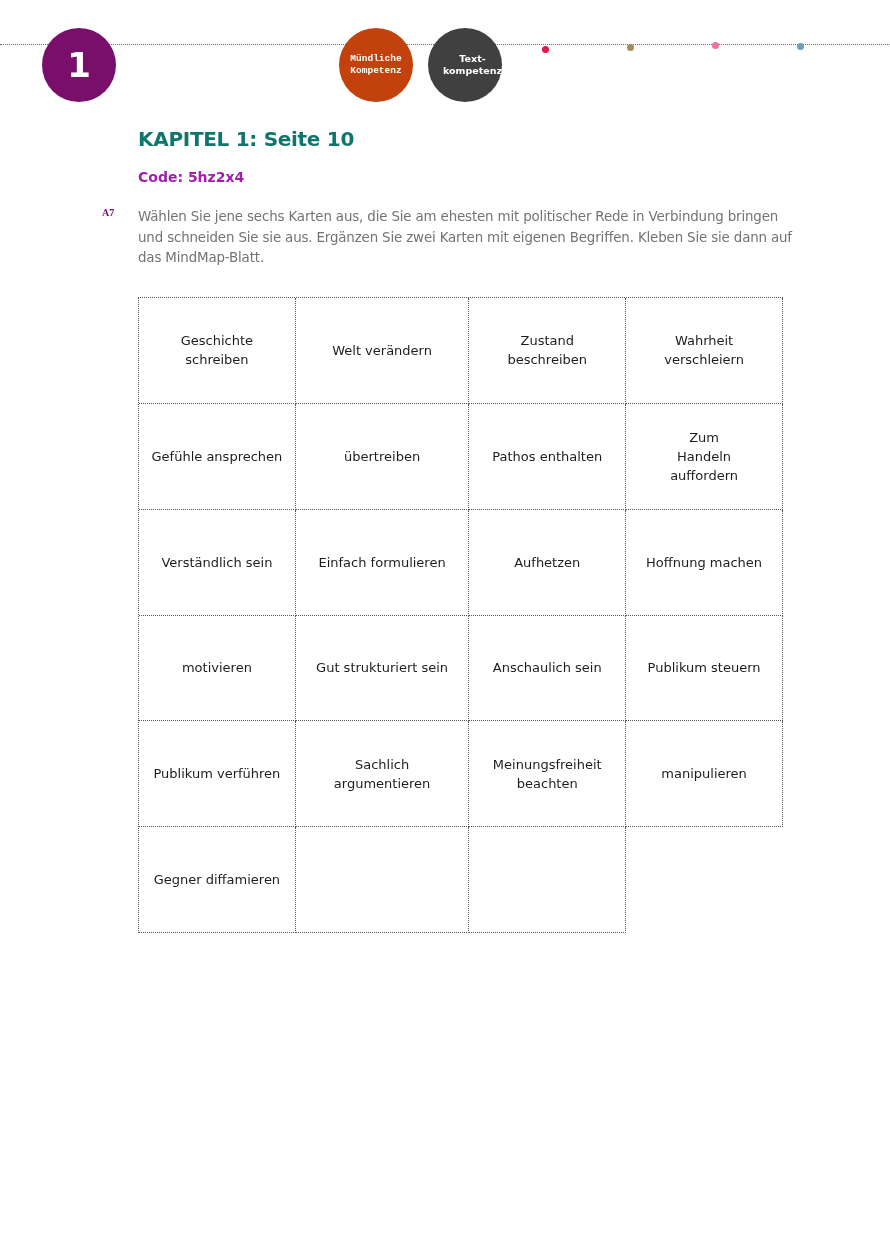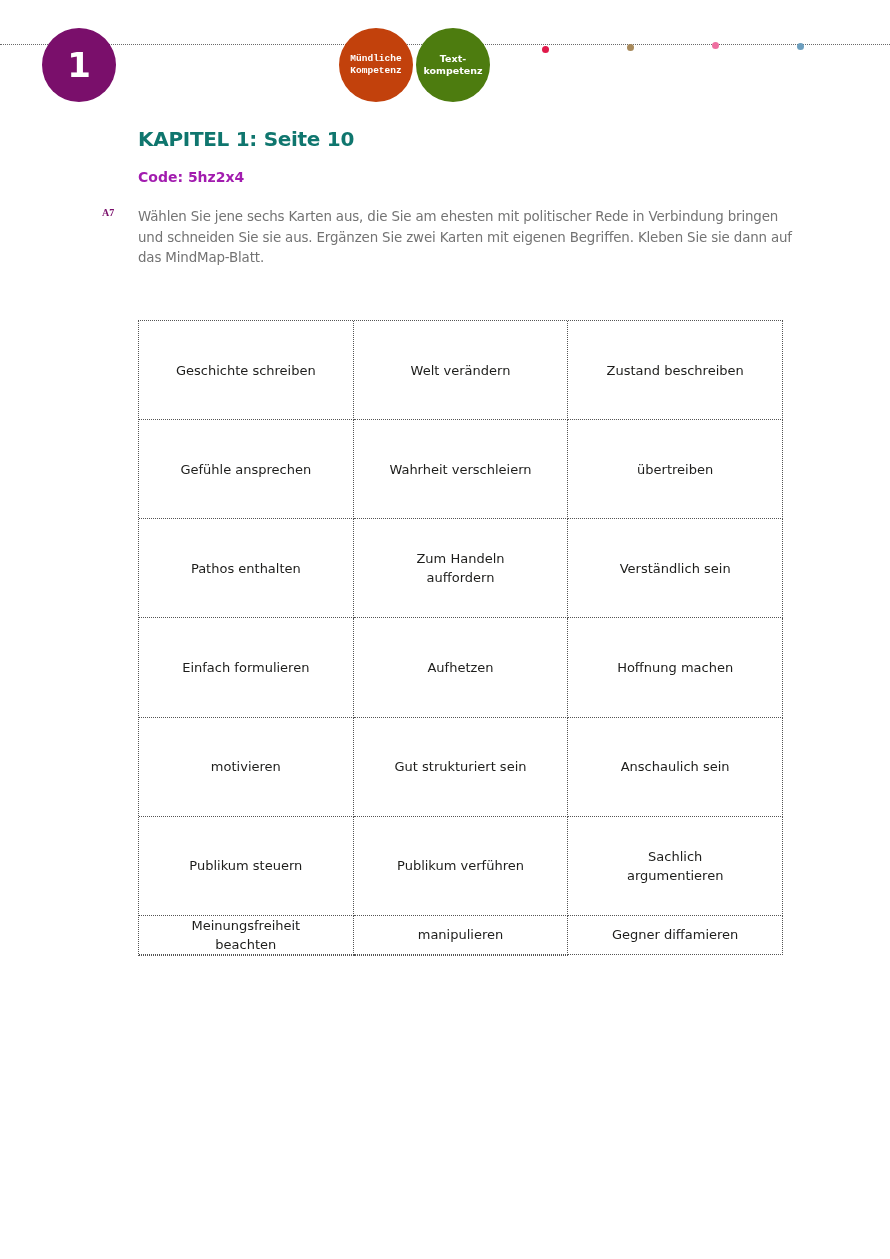--- a/index.html
+++ b/index.html
@@ -49,21 +49,21 @@
       font-family: "DejaVu Sans", sans-serif;
       font-weight: bold;
       font-size: 9.5px;
       line-height: 12px;
       display: flex;
       align-items: center;
       justify-content: center;
       text-align: center;
     }
     .comp-badge.muendlich { left: 339px; background: #c2410c; font-family: Liberation Mono, monospace; }
-    .comp-badge.text { left: 416px; background: #4d7c0f; }
+    .comp-badge.text { left: 428px; background: #404040; justify-content: flex-end; }
     .dot {
       position: absolute;
       width: 7px;
       height: 7px;
       border-radius: 50%;
     }
     .title {
       position: absolute;
       left: 138px;
       top: 127px;
@@ -98,25 +98,25 @@
       top: 207px;
       width: 660px;
       font-size: 13.4px;
       line-height: 20.5px;
       color: #737373;
       letter-spacing: -0.15px;
     }
     .card-grid {
       position: absolute;
       left: 138px;
-      top: 320px;
+      top: 297px;
       width: 645px;
       height: 636px;
       display: grid;
-      grid-template-columns: repeat(3, 1fr);
+      grid-template-columns: repeat(4, 1fr);
       grid-template-rows: repeat(6, 1fr);
       border-top: 1px dotted #555;
       border-left: 1px dotted #555;
       box-sizing: border-box;
     }
     .card {
       border-right: 1px dotted #555;
       border-bottom: 1px dotted #555;
       display: flex;
       align-items: center;
@@ -161,23 +161,23 @@
 <h1 class="title">KAPITEL 1: Seite 10</h1>
 <div class="code">Code: 5hz2x4</div>
 
 <div class="task-label">A7</div>
 <div class="task-text">Wählen Sie jene sechs Karten aus, die Sie am ehesten mit politischer Rede in Verbindung bringen und schneiden Sie sie aus. Ergänzen Sie zwei Karten mit eigenen Begriffen. Kleben Sie sie dann auf das MindMap-Blatt.</div>
 
 <div class="card-grid">
   <div class="card">Geschichte schreiben</div>
   <div class="card">Welt verändern</div>
   <div class="card">Zustand beschreiben</div>
+  <div class="card">Wahrheit verschleiern</div>
+
   <div class="card">Gefühle ansprechen</div>
-
-  <div class="card">Wahrheit verschleiern</div>
   <div class="card">übertreiben</div>
   <div class="card">Pathos enthalten</div>
 
   <div class="card" style="padding:0 38px;">Zum Handeln auffordern</div>
   <div class="card">Verständlich sein</div>
   <div class="card">Einfach formulieren</div>
   <div class="card">Aufhetzen</div>
 
   <div class="card">Hoffnung machen</div>
   <div class="card">motivieren</div>

